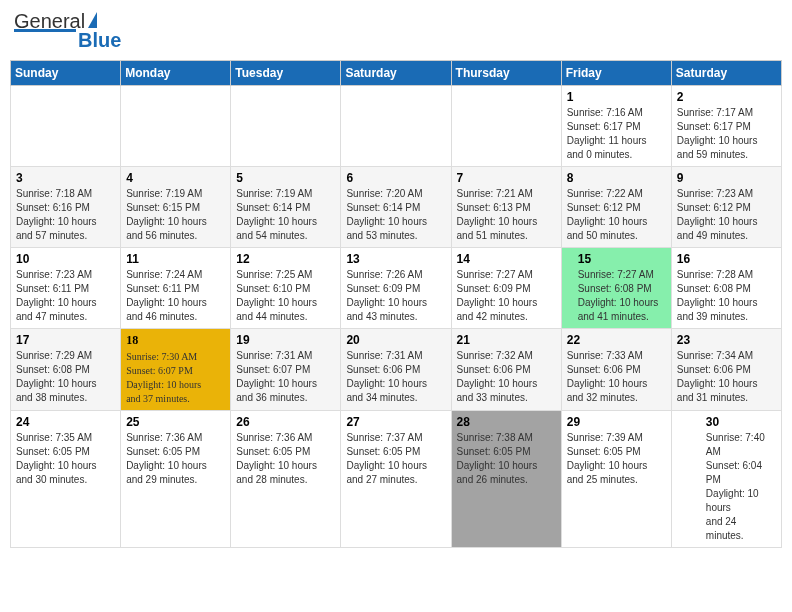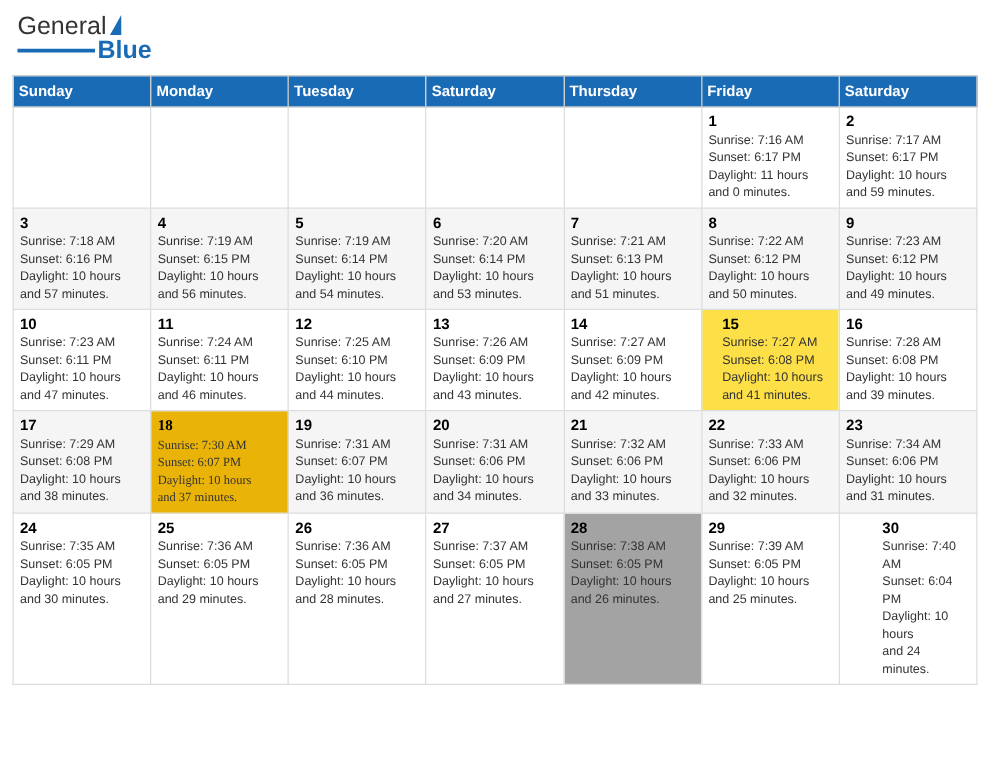--- a/index.html
+++ b/index.html
@@ -79,21 +79,21 @@
   </style>
 </head>
 <body>
 
 <div class="header">
   <div class="logo">
     <div style="display:flex;align-items:center;">
       <span style="font-size:20px;font-weight:normal;color:#333;">General</span>
       <span style="display:inline-block;width:0;height:0;border-left:9px solid transparent;border-bottom:16px solid #1a6bb5;margin-left:3px;margin-top:-4px;"></span>
     </div>
-    <div style="display:flex;align-items:center;margin-top:-4px;">
+    <div style="display:flex;margin-top:-4px;">
       <div style="width:62px;height:3px;background:#1a6bb5;margin-right:2px;"></div>
       <span style="font-size:20px;font-weight:bold;color:#1a6bb5;">Blue</span>
     </div>
   </div>
   <div class="title-block">
     <div class="month-year"></div>
     <div class="location"></div>
   </div>
 </div>
 
@@ -169,21 +169,21 @@
           <div class="day-info">Sunrise: 7:25 AM<br>Sunset: 6:10 PM<br>Daylight: 10 hours<br>and 44 minutes.</div>
         </td>
         <td style="background: rgb(255, 255, 255);">
           <span class="day-number">13</span>
           <div class="day-info">Sunrise: 7:26 AM<br>Sunset: 6:09 PM<br>Daylight: 10 hours<br>and 43 minutes.</div>
         </td>
         <td style="background: rgb(255, 255, 255);">
           <span class="day-number">14</span>
           <div class="day-info">Sunrise: 7:27 AM<br>Sunset: 6:09 PM<br>Daylight: 10 hours<br>and 42 minutes.</div>
         </td>
-        <td style="background: #fde047; padding-left: 16px;">
+        <td style="background: #86efac; padding-left: 16px;">
           <span class="day-number">15</span>
           <div class="day-info">Sunrise: 7:27 AM<br>Sunset: 6:08 PM<br>Daylight: 10 hours<br>and 41 minutes.</div>
         </td>
         <td style="background: rgb(255, 255, 255);">
           <span class="day-number">16</span>
           <div class="day-info">Sunrise: 7:28 AM<br>Sunset: 6:08 PM<br>Daylight: 10 hours<br>and 39 minutes.</div>
         </td>
       </tr>
       <tr style="background: rgb(245, 245, 245);">
         <td style="background: rgb(245, 245, 245); margin-top: 26px;">

